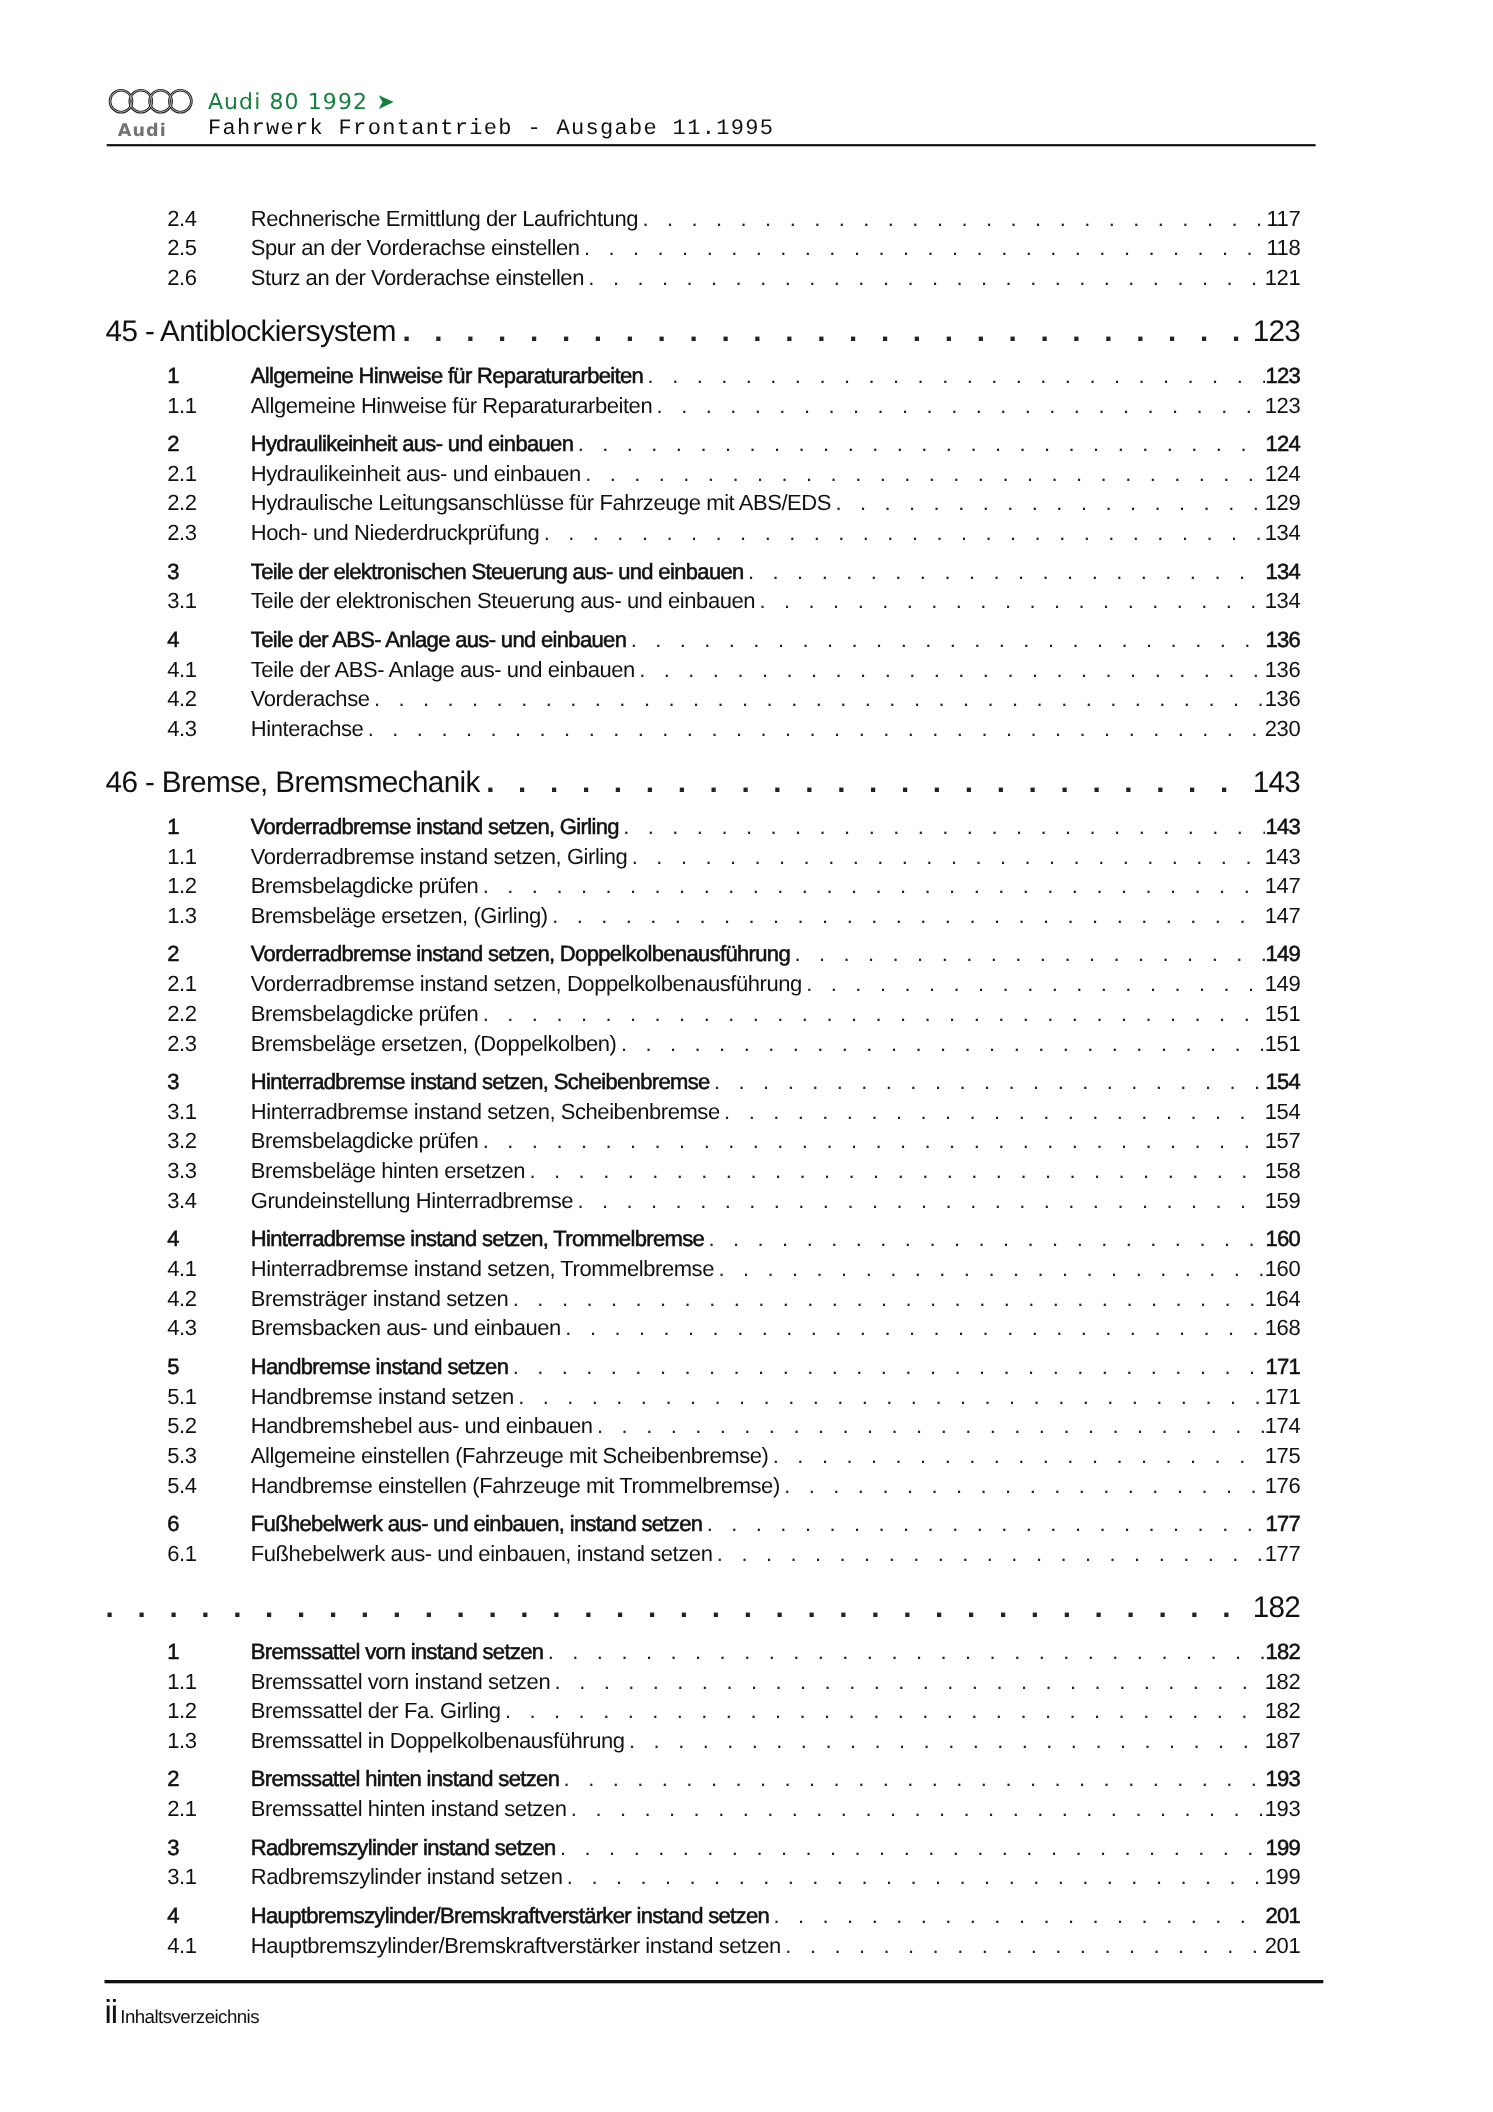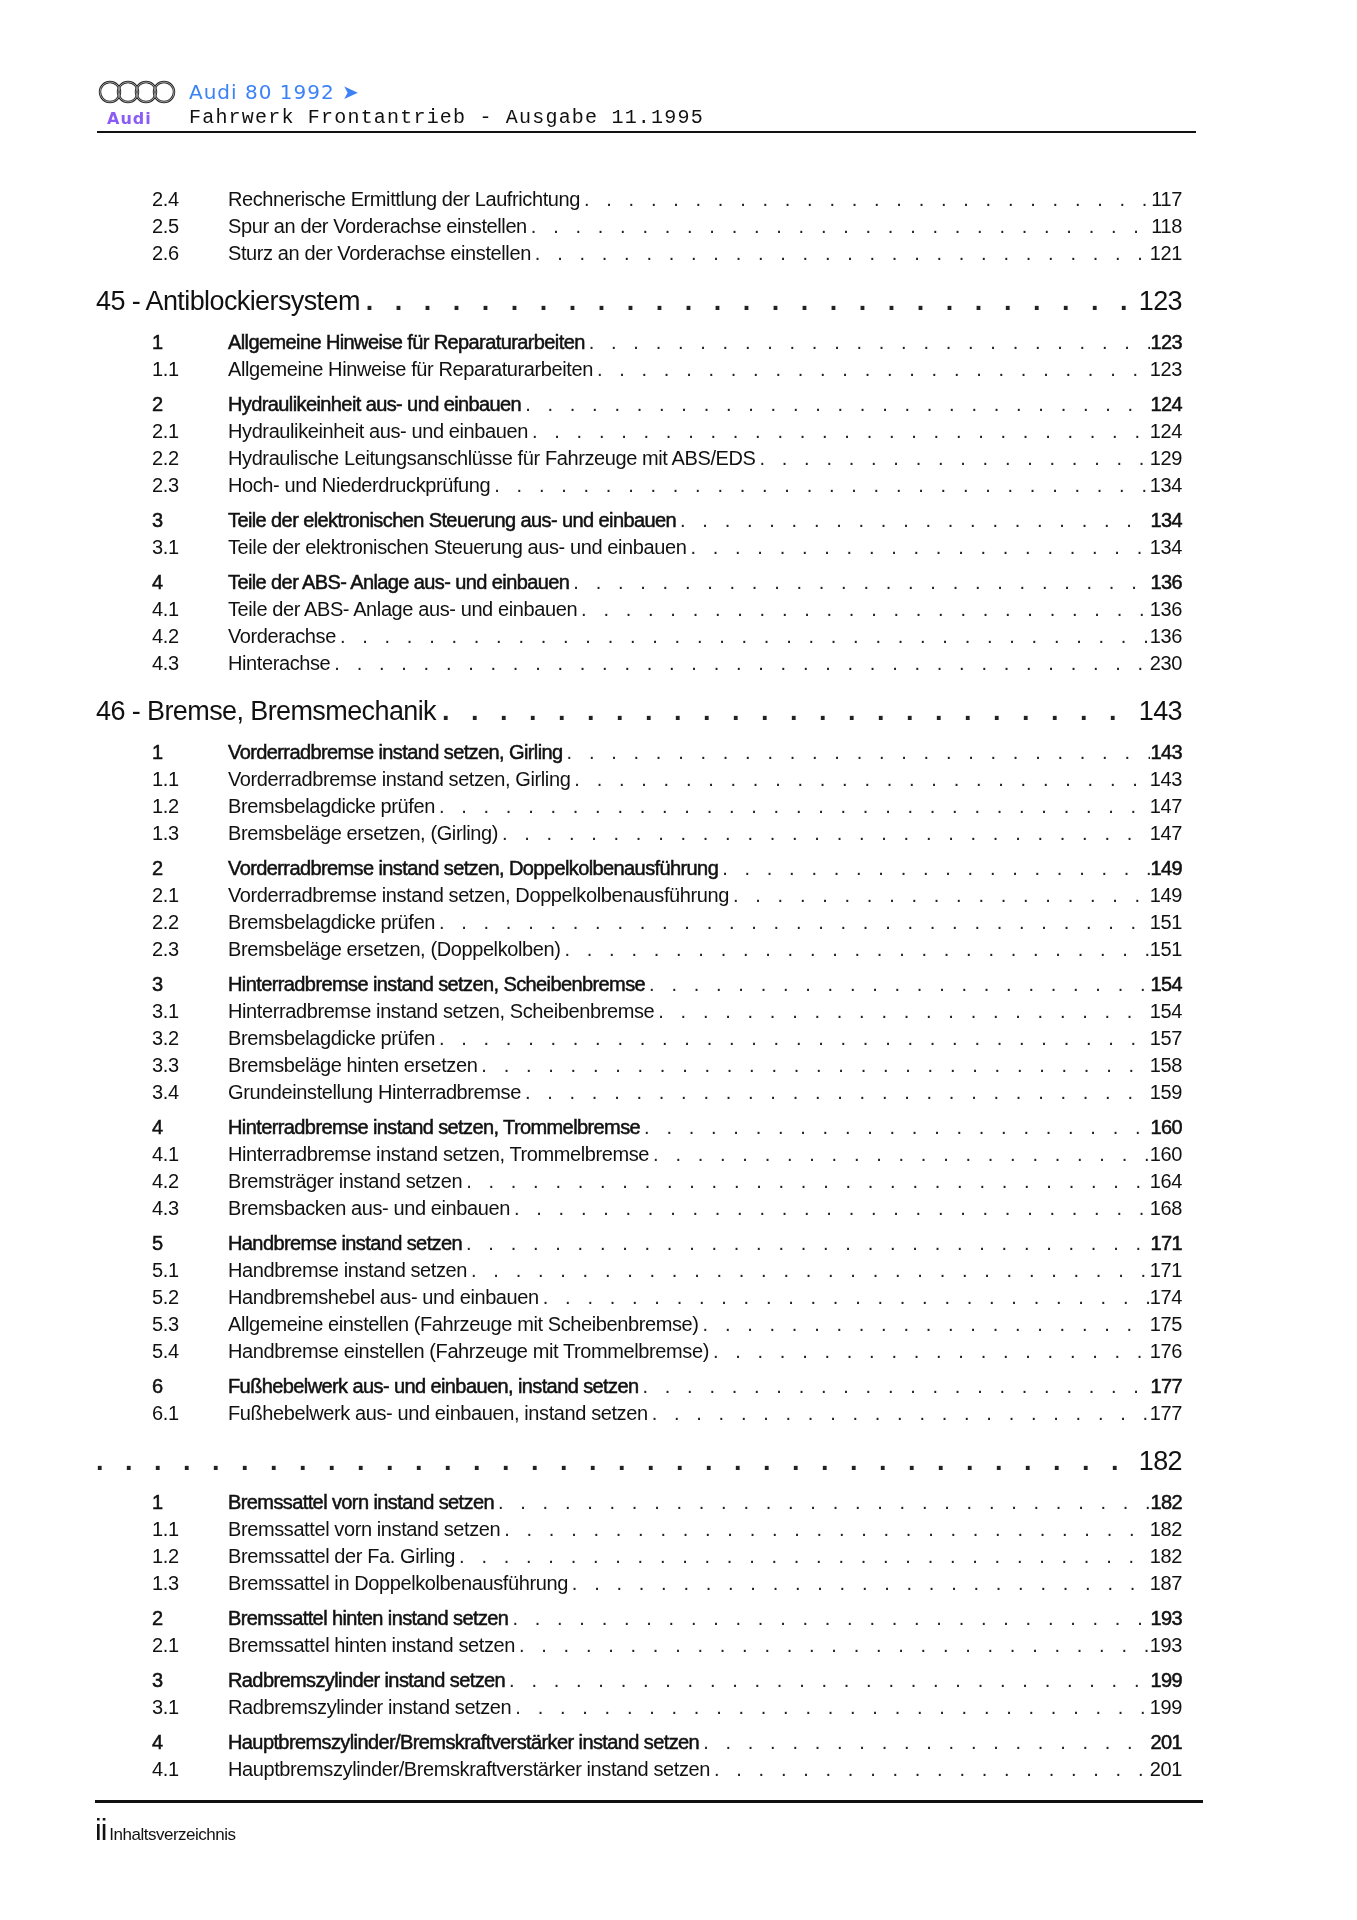--- a/index.html
+++ b/index.html
@@ -1,23 +1,23 @@
 <!DOCTYPE html>
 <html><head>
 <meta charset="utf-8">
 <style>
   html, body { margin: 0; padding: 0; background: #ffffff; }
   body { width: 1357px; height: 1920px; position: relative; overflow: hidden;
          font-family: "Liberation Sans", sans-serif; color: #111; }
   .header { position: absolute; left: 97px; top: 76px; width: 1100px; height: 60px; }
   .logo-rings { position: absolute; left: 1px; top: 4px; width: 78px; height: 24px; }
   .logo-word { position: absolute; left: 10px; top: 33px; font-family: "DejaVu Sans", sans-serif;
-               font-weight: bold; font-size: 16px; letter-spacing: 1px; color: #8b5cf6; }
+               font-weight: bold; font-size: 16px; letter-spacing: 1px; color: #737373; }
   .hdr-line1 { position: absolute; left: 92px; top: 4px; font-family: "DejaVu Sans", sans-serif;
-               font-size: 20px; letter-spacing: 1px; color: #3b82f6; white-space: nowrap; }
+               font-size: 20px; letter-spacing: 1px; color: #15803d; white-space: nowrap; }
   .hdr-line2 { position: absolute; left: 92px; top: 30px; font-family: Liberation Mono, monospace;
                font-size: 20px; letter-spacing: 1.2px; color: #111; white-space: nowrap; }
   .hdr-rule { position: absolute; left: 0; top: 55px; width: 1099px; height: 2px; background: #111; }
 
   .toc { position: absolute; left: 96px; top: 186px; width: 1086px; }
   .row { position: relative; height: 27px; line-height: 27px; font-size: 20px; display: flex;
          align-items: baseline; letter-spacing: -0.4px; }
   .row .num { width: 76px; padding-left: 56px; flex: none; }
   .row .title { flex: none; white-space: nowrap; padding-right: 4px; }
   .row .leader { flex: 1 1 auto; overflow: hidden; white-space: nowrap; letter-spacing: 5.6px; color: #222; }

